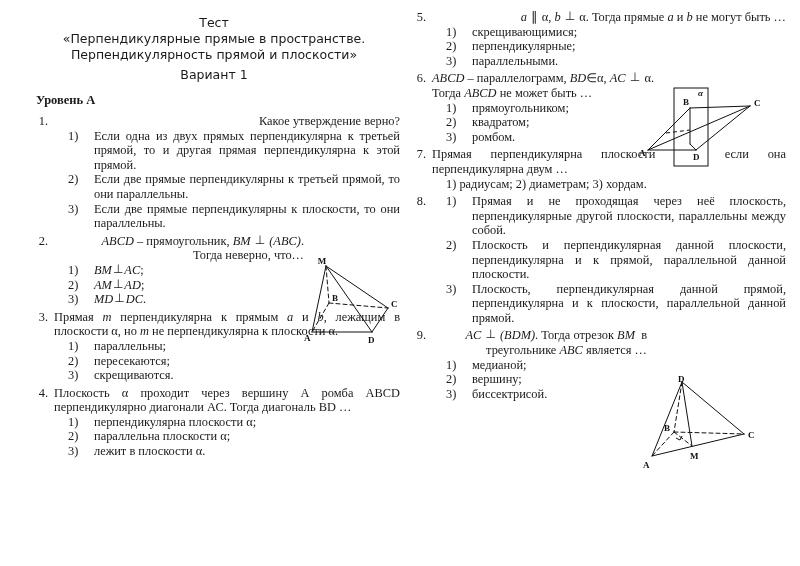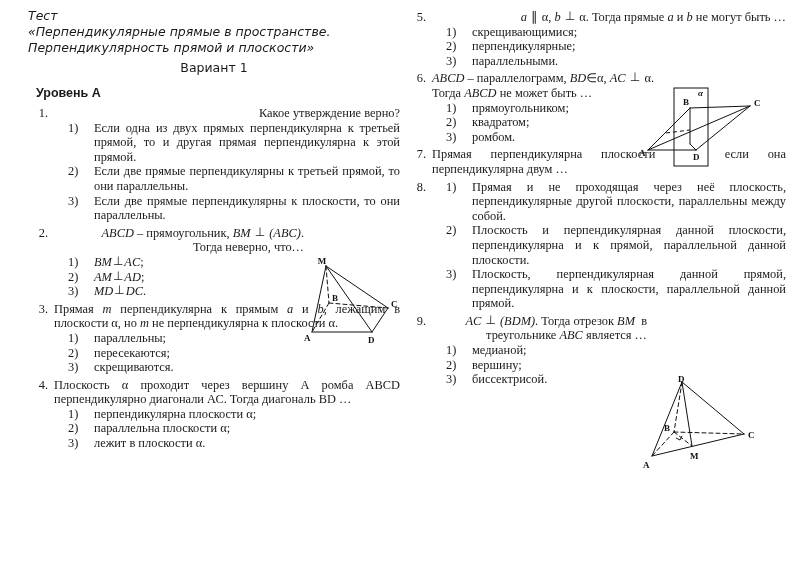--- a/index.html
+++ b/index.html
@@ -23,36 +23,35 @@
   }
   .col {
     position: absolute;
     top: 0;
   }
   .col-left  { left: 28px;  width: 372px; }
   .col-right { left: 406px; width: 380px; }
 
   
   .doc-header {
-    text-align: left;
+    text-align: center;
     font-family: "DejaVu Sans", sans-serif;
     font-size: 12.5px;
     line-height: 16px;
-    padding-top: 8px;
-    font-style: italic;
+    padding-top: 15px;
   }
   .doc-header .ttl-line { display: block; }
   .variant {
     text-align: center;
     font-family: "DejaVu Sans", sans-serif;
     font-size: 12.5px;
     margin-top: 4px;
   }
   .level {
-    font-family: Liberation Sans, sans-serif;
+    font-family: Liberation Serif, serif;
     font-weight: bold;
     font-size: 12.5px;
     margin-top: 11px;
     margin-left: 8px;
   }
 
   
   .q {
     position: relative;
     margin-top: 3px;
@@ -281,20 +280,23 @@
             <span>ромбом.</span>
           </div>
         </div>
       </div>
     </div>
 
     <div class="q">
       <span class="q-num">7.</span>
       <div class="q-body">
         <div class="q-stem">Прямая перпендикулярна плоскости круга, если она перпендикулярна двум …</div>
+        <div class="opts">
+          <div class="opt nojust opt-inline">1)  радиусам;   2) диаметрам;   3) хордам.</div>
+        </div>
       </div>
     </div>
 
     <div class="q">
       <span class="q-num">8.</span>
       <div class="q-body">
         <div class="opts">
           <div class="opt">
             <span class="opt-num">1)</span>
             <span>Прямая и не проходящая через неё плоскость, перпендикулярные другой плоскости, параллельны между собой.</span>

